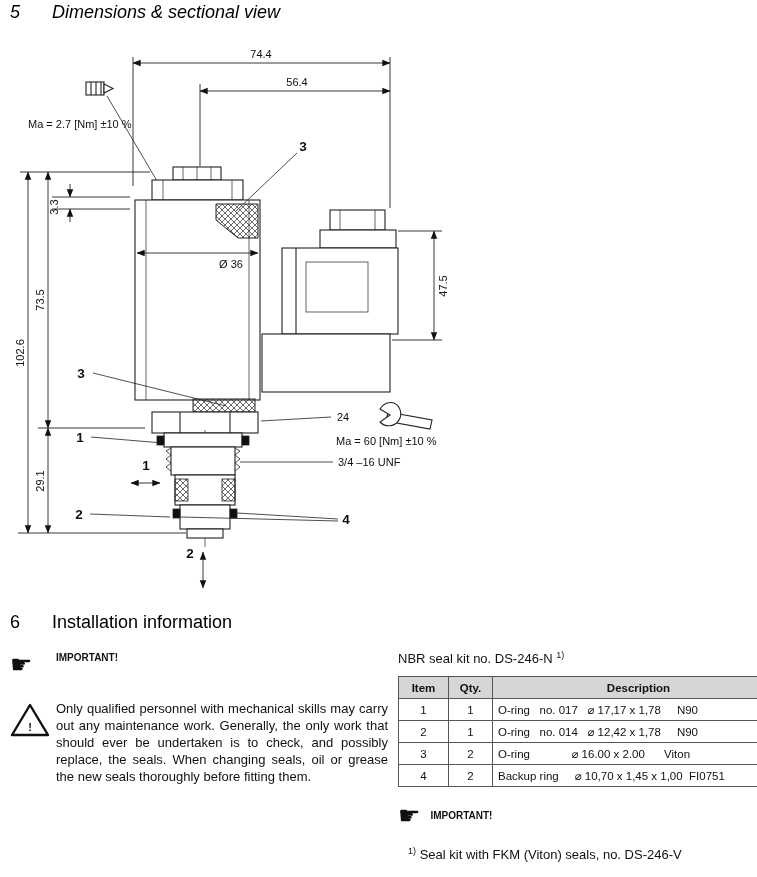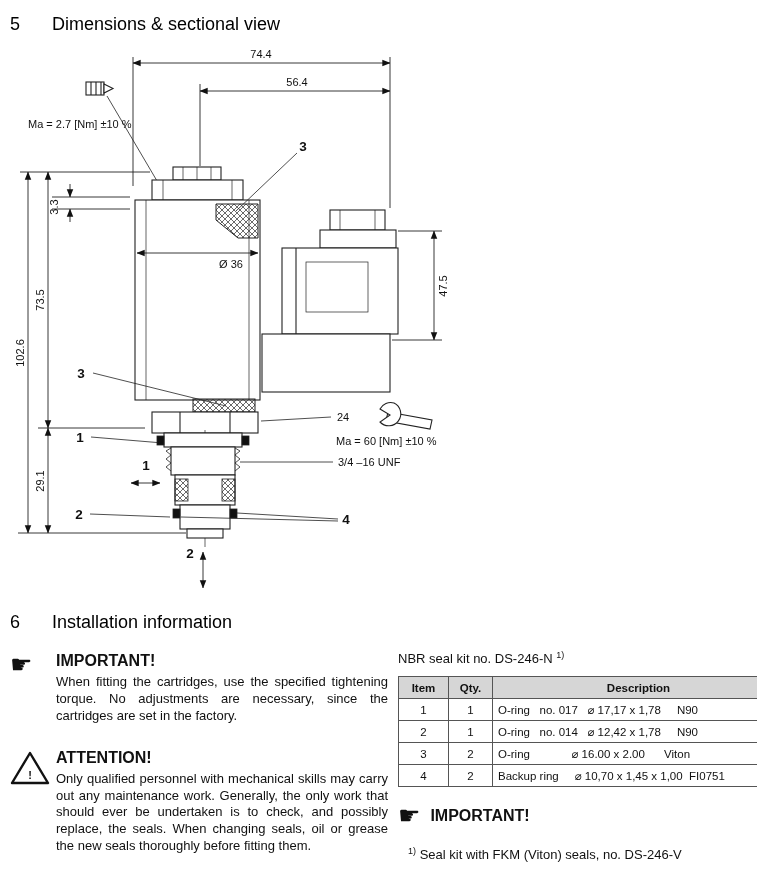--- a/index.html
+++ b/index.html
@@ -19,39 +19,39 @@
   .obj .dark{fill:#111;stroke:#222;stroke-width:0.8;}
   .obj .hatch{fill:url(#xh);stroke:#222;stroke-width:0.8;}
   .obj .nofill{fill:none;stroke-width:0.8;}
   .obj .center{fill:none;stroke:#222;stroke-width:0.7;stroke-dasharray:10 3 2 3;}
   .col-left{position:absolute;left:10px;top:652px;width:378px;}
   .col-right{position:absolute;left:398px;top:650px;width:357px;}
   .note{display:flex;margin-bottom:24px;}
   .note-icon{flex:0 0 46px;width:46px;padding-top:0;}
   .hand{font-size:25px;line-height:1;display:inline-block;}
   .note-content{flex:1;}
-  .note-title{font-weight:bold;font-size:16px;margin-bottom:4px;}
+  .note-title{font-weight:bold;font-size:10px;margin-bottom:4px;}
   .note-body{font-size:13px;line-height:1.3;text-align:justify;margin:0;}
   .kit-title{font-size:13px;margin-bottom:10px;}
   sup{font-size:9px;}
   table.kit{border-collapse:collapse;width:387px;font-size:11.5px;table-layout:fixed;}
   .kit th,.kit td{border:1px solid #555;padding:3px 5px;height:15px;overflow:hidden;}
   .kit th{background:#d6d6d6;font-weight:bold;text-align:center;}
   .kit th.desc-h{text-align:center;}
   .kit td.c{text-align:center;}
   .kit td.desc{white-space:pre;text-align:left;border-radius:11px;}
   .col-item{width:50px;}.col-qty{width:44px;}
   .note2{display:flex;align-items:center;gap:10px;margin-top:16px;}
   .note2 .note-title{margin-bottom:0;}
   .footnote{font-size:13px;margin-top:18px;padding-left:10px;}
 </style>
 </head>
 <body>
 
-<div class="heading" style="top:14px;">
+<div class="heading" style="top:2px;font-style:italic;">
   <span class="h-num">5</span><span>Dimensions &amp; sectional view</span>
 </div>
 
 <svg class="drawing" width="757" height="565" viewBox="0 40 757 565">
   <defs>
     <marker id="arr" viewBox="0 0 10 10" refX="9.5" refY="5" markerWidth="9" markerHeight="9" orient="auto-start-reverse">
       <path d="M0,1 L10,5 L0,9 Z" fill="#111"></path>
     </marker>
     <pattern id="xh" width="6" height="6" patternUnits="userSpaceOnUse">
       <path d="M0,0 l6,6 M6,0 l-6,6" stroke="#444" stroke-width="0.8"></path>
@@ -220,33 +220,31 @@
 </div>
 
 <div class="col-left">
 
   <div class="note">
     <div class="note-icon">
       <span class="hand">☛</span>
     </div>
     <div class="note-content">
       <div class="note-title">IMPORTANT!</div>
-      <p class="note-body">When fitting the cartridges, use the specified tightening torque. No adjustments are necessary, since the cartridges are set in the factory.</p>
     </div>
   </div>
 
   <div class="note">
     <div class="note-icon">
       <svg width="40" height="38" viewBox="0 0 40 38">
         <path d="M20 4 L38 34 L2 34 Z" fill="#fff" stroke="#111" stroke-width="2.4" stroke-linejoin="round"></path>
         <text x="20" y="30" text-anchor="middle" font-size="19" font-weight="bold" fill="#111">!</text>
       </svg>
     </div>
     <div class="note-content">
-      <div class="note-title">ATTENTION!</div>
       <p class="note-body">Only qualified personnel with mechanical skills may carry out any maintenance work. Generally, the only work that should ever be undertaken is to check, and possibly replace, the seals. When changing seals, oil or grease the new seals thoroughly before fitting them.</p>
     </div>
   </div>
 
 </div>
 
 <div class="col-right">
 
   <div class="kit-title">
     <span>NBR seal kit no. DS-246-N</span>

